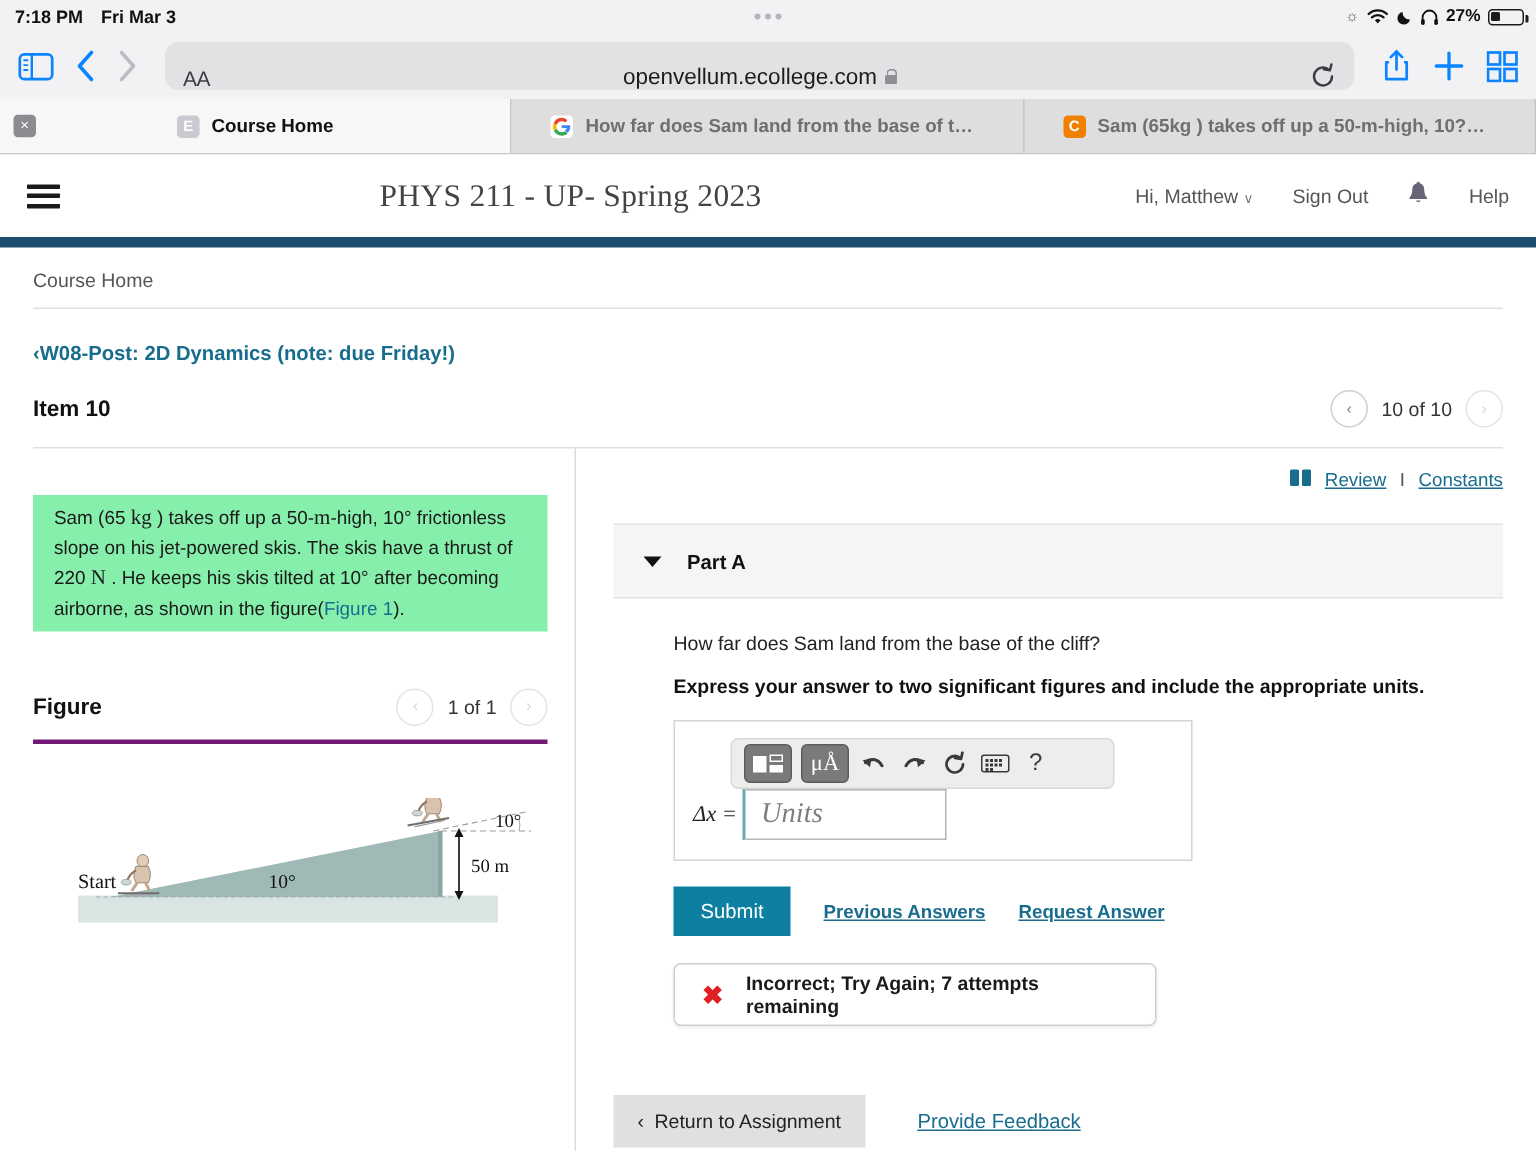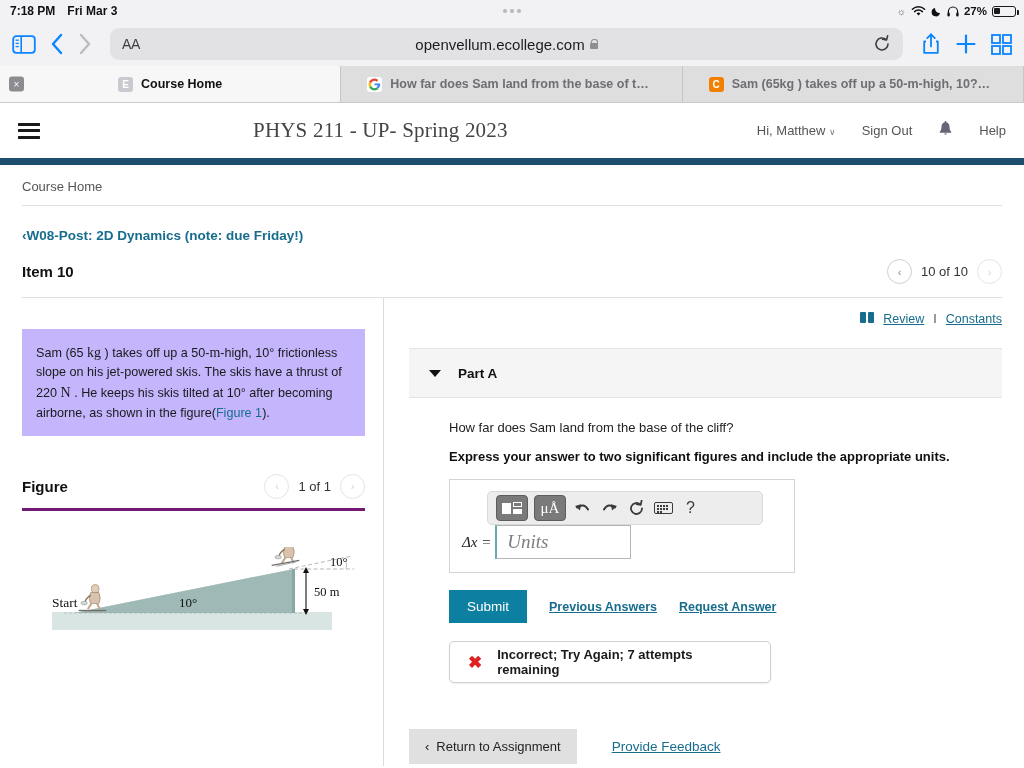--- a/index.html
+++ b/index.html
@@ -40,21 +40,21 @@
     height: 44px; width: 100%;
     background: #f2f2f4;
     display: flex; align-items: center;
     padding: 0 12px; gap: 14px;
     border-bottom: 0;
   }
   .sf-icon { color: #0a84ff; display: flex; align-items: center; justify-content: center; cursor: pointer; }
   .sf-icon.dim { color: #bcbcc0; }
   .urlbar {
     flex: 1; height: 32px; background: #e2e2e5; border-radius: 9px;
-    display: flex; align-items: center; padding: 0 12px;
+    display: flex; align-items: flex-end; padding: 0 12px;
     position: relative; margin: 0 4px;
   }
   .urlbar .aa { font-size: 14px; color: #3c3c43; letter-spacing: -0.3px; }
   .urlbar .url {
     position: absolute; left: 0; right: 0; text-align: center;
     font-size: 15px; color: #1c1c1e;
     display: flex; align-items: center; justify-content: center; gap: 5px;
   }
   .urlbar .reload { margin-left: auto; color: #3c3c43; display: flex; z-index: 2;}
   .lock { width: 8px; height: 6px; background: #8e8e93; border-radius: 1px;
@@ -113,21 +113,21 @@
            font-size: 11px; background: #fff; cursor: pointer; }
   .pgbtn.off { color: #d4d4d4; border-color: #e4e4e4; }
   .pgtext { font-size: 13px; color: #333; }
 
   
   .body2col { display: flex; padding: 0 22px; height: 468px; }
   .leftcol { width: 362px; padding-right: 18px; border-right: 1px solid #dcdcdc; }
   .rightcol { flex: 1; padding-left: 25px; }
 
   
-  .probbox { background: #c4b5fd; padding: 13px 14px; margin-top: 31px;
+  .probbox { background: #86efac; padding: 5px 14px; margin-top: 31px;
              font-size: 12.6px; line-height: 1.52; color: #1a1a1a; }
   .probbox .unit { font-family: "Liberation Serif", serif; font-size: 14px; }
   .probbox a { color: #186d8e; }
 
   .figrow { display: flex; align-items: center; margin-top: 38px;
             padding-bottom: 9px; border-bottom: 3px solid #701a75; }
   .figtitle { font-size: 15px; font-weight: bold; color: #111; }
   .figpager { margin-left: auto; display: flex; align-items: center; gap: 9px; }
 
   .figcanvas { margin-top: 36px; display: flex; justify-content: center; }
@@ -148,21 +148,21 @@
            border-right: 6px solid transparent; border-top: 7px solid #111; }
   .partlabel { font-size: 13.5px; font-weight: bold; color: #111; }
 
   .qtext { font-size: 13px; color: #222; margin: 22px 0 0 40px; }
   .qbold { font-size: 13px; font-weight: bold; color: #111; margin: 14px 0 0 40px; }
 
   .answerbox { margin: 15px 0 0 40px; width: 346px; border: 1px solid #d4d4d4;
                background: #fff; padding: 11px 12px 13px 12px; }
   .mathtoolbar { background: #ededed; border: 1px solid #d9d9d9; border-radius: 5px;
                  height: 34px; display: flex; align-items: center; gap: 6px;
-                 padding: 0 8px; width: 276px; margin: 0 auto 0 25px; }
+                 padding: 0 8px; width: 256px; margin: 0 auto 0 25px; }
   .tbtn { width: 32px; height: 26px; border-radius: 4px; background: #7a7a7a;
           display: flex; align-items: center; justify-content: center; cursor: pointer;
           border: 1px solid #5c5c5c; }
   .tbtn.muA { font-family: "Liberation Serif", serif; color: #fff; font-size: 15px; }
   .tpl { display: flex; gap: 2px; align-items: center; }
   .tpl .sq { width: 9px; height: 11px; background: #fff; }
   .tpl .sq.sm { width: 7px; height: 7px; background: transparent; border: 1.2px solid #fff; }
   .tpl .stack { display: flex; flex-direction: column; gap: 2px; }
   .tpl .stack .sq { width: 9px; height: 5px; }
   .ticon { color: #3a3a3a; font-size: 16px; cursor: pointer; display: flex;

